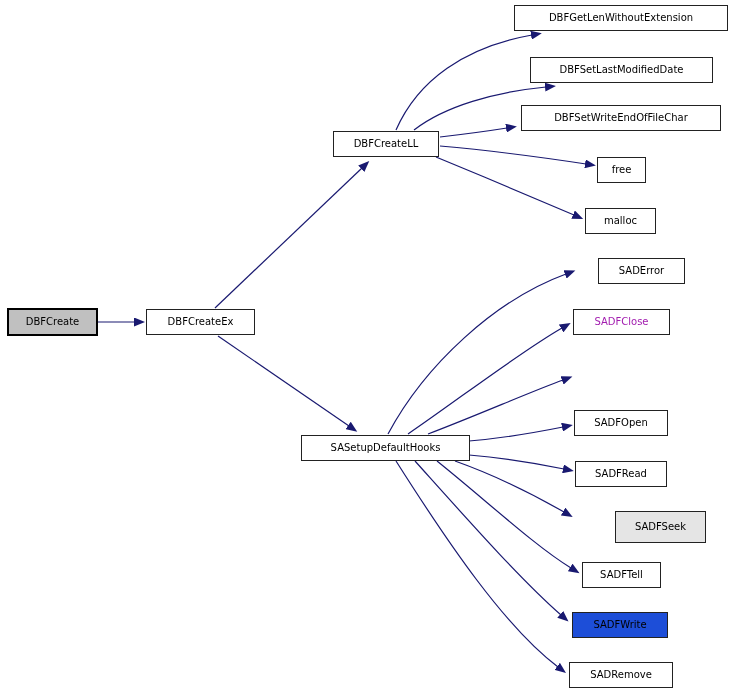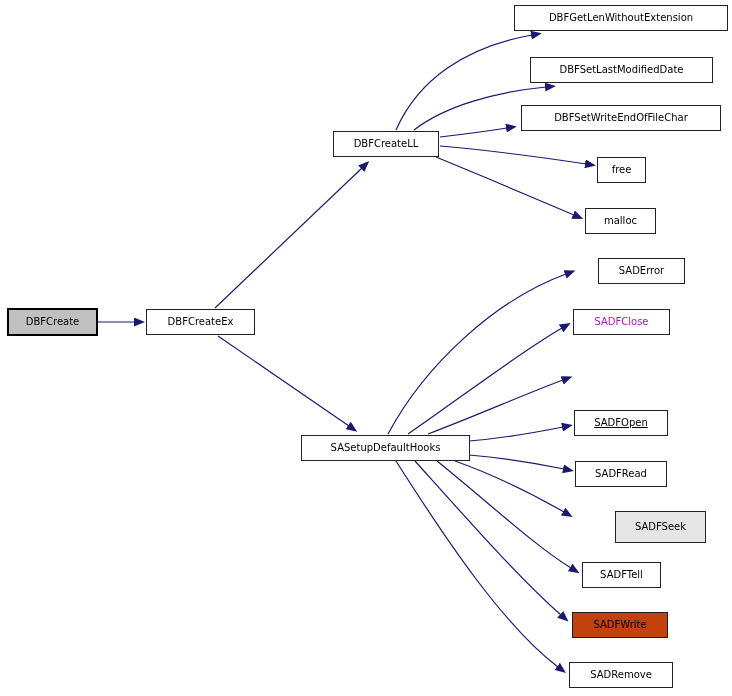--- a/index.html
+++ b/index.html
@@ -90,27 +90,27 @@
 
   <div class="node" style="left: 597px; top: 157px; width: 49px; height: 26px; background: rgb(255, 255, 255); border-color: rgb(34, 34, 34); color: rgb(0, 0, 0);">free</div>
 
   <div class="node" style="left: 585px; top: 208px; width: 71px; height: 26px; background: rgb(255, 255, 255); border-color: rgb(34, 34, 34); color: rgb(0, 0, 0);">malloc</div>
 
   <div class="node" style="left: 577px; top: 258px; width: 87px; height: 26px; background: rgb(255, 255, 255); border-color: rgb(34, 34, 34); color: rgb(0, 0, 0); margin-left: 21px;">SADError</div>
 
   <div class="node" style="left: 573px; top: 309px; width: 97px; height: 26px; background: rgb(255, 255, 255); border-color: rgb(34, 34, 34); color: #a21caf;">SADFClose</div>
 
 
-  <div class="node" style="left: 574px; top: 410px; width: 94px; height: 26px; background: rgb(255, 255, 255); border-color: rgb(34, 34, 34); color: rgb(0, 0, 0); text-decoration: underline;">SADFOpen</div>
+  <div class="node" style="left: 574px; top: 410px; width: 94px; height: 26px; background: rgb(255, 255, 255); border-color: rgb(34, 34, 34); color: rgb(0, 0, 0);">SADFOpen</div>
 
   <div class="node" style="left: 575px; top: 461px; width: 92px; height: 26px; background: rgb(255, 255, 255); border-color: rgb(34, 34, 34); color: rgb(0, 0, 0);">SADFRead</div>
 
   <div class="node" style="left: 576px; top: 511px; width: 91px; height: 32px; background: #e5e5e5; border-color: rgb(34, 34, 34); color: rgb(0, 0, 0); margin-left: 39px;">SADFSeek</div>
 
   <div class="node" style="left: 582px; top: 562px; width: 79px; height: 26px; background: rgb(255, 255, 255); border-color: rgb(34, 34, 34); color: rgb(0, 0, 0);">SADFTell</div>
 
-  <div class="node" style="left: 572px; top: 612px; width: 96px; height: 26px; background: #c2410c; border-color: rgb(34, 34, 34); color: rgb(0, 0, 0);">SADFWrite</div>
+  <div class="node" style="left: 572px; top: 612px; width: 96px; height: 26px; background: #1d4ed8; border-color: rgb(34, 34, 34); color: rgb(0, 0, 0);">SADFWrite</div>
 
   <div class="node" style="left: 569px; top: 662px; width: 104px; height: 26px; background: rgb(255, 255, 255); border-color: rgb(34, 34, 34); color: rgb(0, 0, 0);">SADRemove</div>
 
   <div class="node" style="left: 301px; top: 435px; width: 169px; height: 26px; background: rgb(255, 255, 255); border-color: rgb(34, 34, 34); color: rgb(0, 0, 0);">SASetupDefaultHooks</div>
 
 </div>
 
 </body></html>

